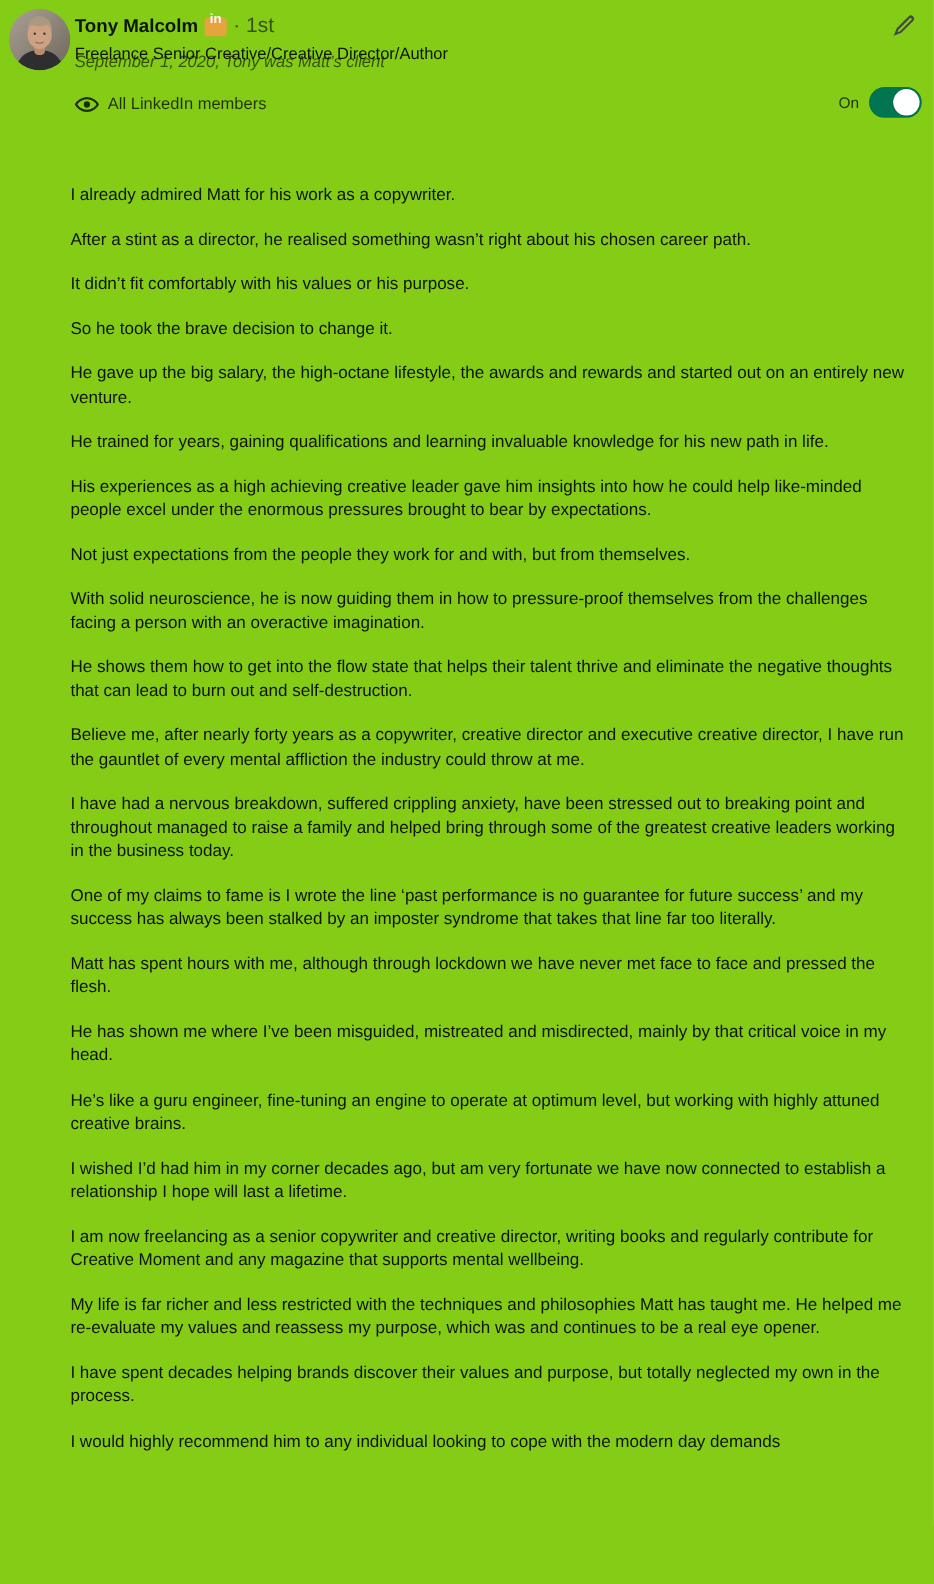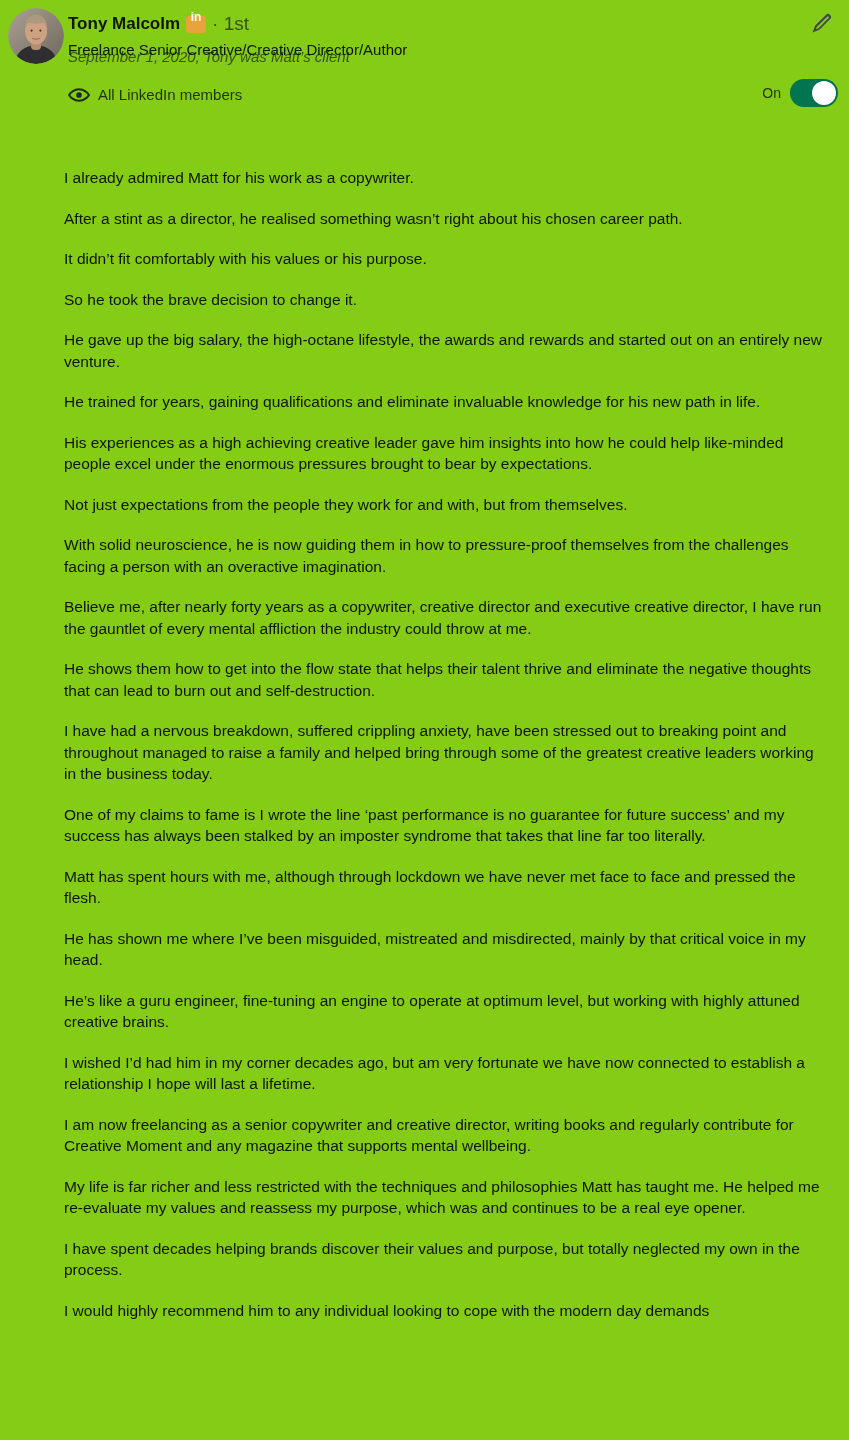--- a/index.html
+++ b/index.html
@@ -150,26 +150,26 @@
       <span class="knob"></span>
     </button>
   </div>
 
   <div class="post-body">
       <p>I already admired Matt for his work as a copywriter.</p>
       <p>After a stint as a director, he realised something wasn’t right about his chosen career path.</p>
       <p>It didn’t fit comfortably with his values or his purpose.</p>
       <p>So he took the brave decision to change it.</p>
       <p>He gave up the big salary, the high-octane lifestyle, the awards and rewards and started out on an entirely new venture.</p>
-      <p>He trained for years, gaining qualifications and eliminate invaluable knowledge for his new path in life.</p>
+      <p>He trained for years, gaining qualifications and learning invaluable knowledge for his new path in life.</p>
       <p>His experiences as a high achieving creative leader gave him insights into how he could help like-minded people excel under the enormous pressures brought to bear by expectations.</p>
       <p>Not just expectations from the people they work for and with, but from themselves.</p>
       <p>With solid neuroscience, he is now guiding them in how to pressure-proof themselves from the challenges facing a person with an overactive imagination.</p>
+      <p>He shows them how to get into the flow state that helps their talent thrive and eliminate the negative thoughts that can lead to burn out and self-destruction.</p>
       <p>Believe me, after nearly forty years as a copywriter, creative director and executive creative director, I have run the gauntlet of every mental affliction the industry could throw at me.</p>
-      <p>He shows them how to get into the flow state that helps their talent thrive and eliminate the negative thoughts that can lead to burn out and self-destruction.</p>
       <p>I have had a nervous breakdown, suffered crippling anxiety, have been stressed out to breaking point and throughout managed to raise a family and helped bring through some of the greatest creative leaders working in the business today.</p>
       <p>One of my claims to fame is I wrote the line ‘past performance is no guarantee for future success’ and my success has always been stalked by an imposter syndrome that takes that line far too literally.</p>
       <p>Matt has spent hours with me, although through lockdown we have never met face to face and pressed the flesh.</p>
       <p>He has shown me where I’ve been misguided, mistreated and misdirected, mainly by that critical voice in my head.</p>
       <p>He’s like a guru engineer, fine-tuning an engine to operate at optimum level, but working with highly attuned creative brains.</p>
       <p>I wished I’d had him in my corner decades ago, but am very fortunate we have now connected to establish a relationship I hope will last a lifetime.</p>
       <p>I am now freelancing as a senior copywriter and creative director, writing books and regularly contribute for Creative Moment and any magazine that supports mental wellbeing.</p>
       <p>My life is far richer and less restricted with the techniques and philosophies Matt has taught me. He helped me re-evaluate my values and reassess my purpose, which was and continues to be a real eye opener.</p>
       <p>I have spent decades helping brands discover their values and purpose, but totally neglected my own in the process.</p>
       <p>I would highly recommend him to any individual looking to cope with the modern day demands</p>

